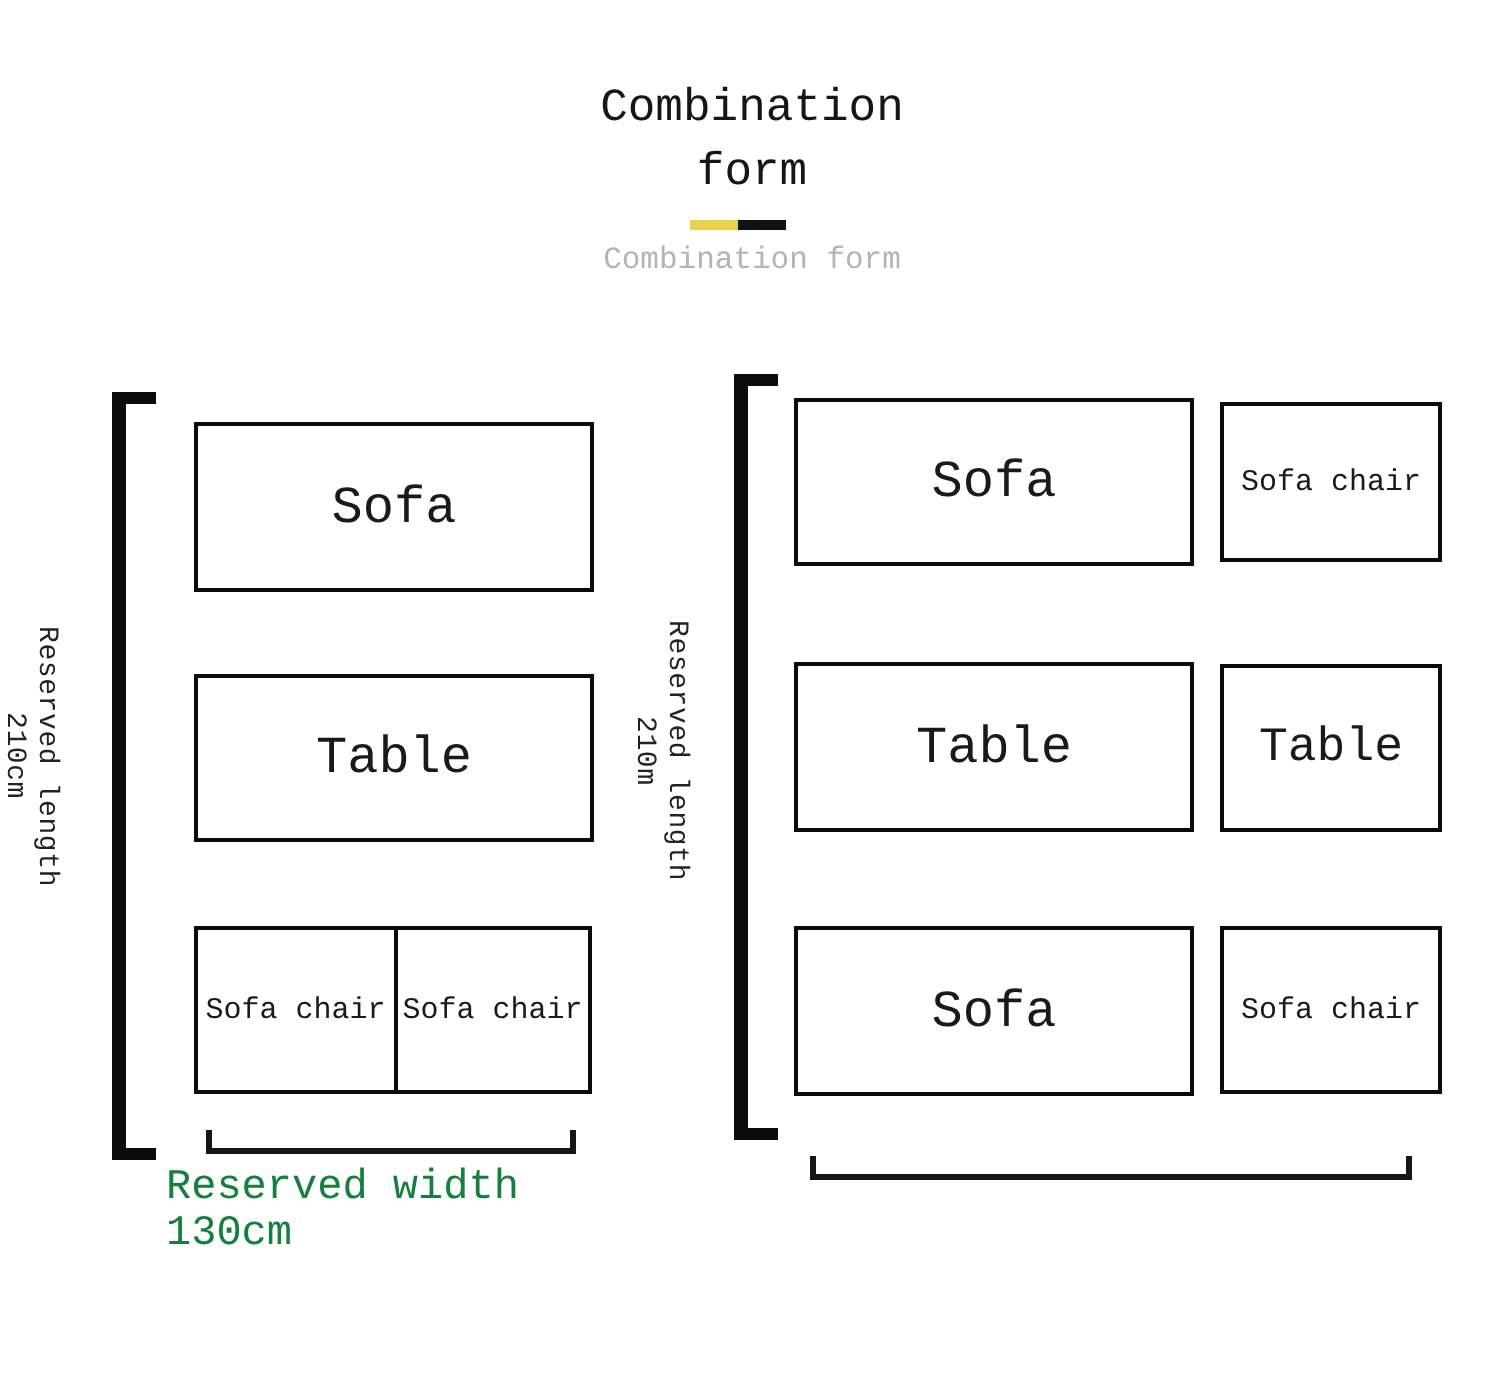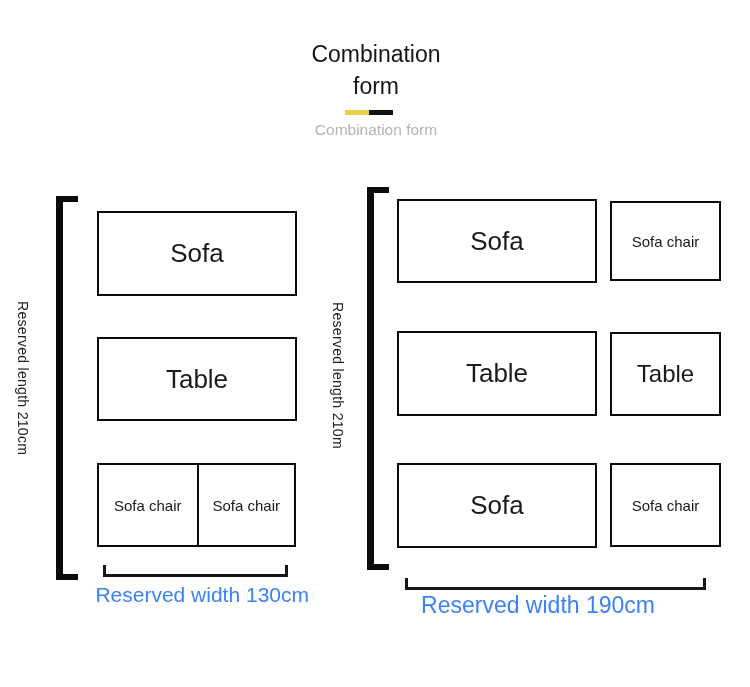--- a/index.html
+++ b/index.html
@@ -2,21 +2,21 @@
 <html><head>
 <meta charset="utf-8">
 <style>
   * { margin: 0; padding: 0; box-sizing: border-box; }
   html, body { background: #ffffff; }
   .page {
     position: relative;
     width: 750px;
     height: 687px;
     background: #ffffff;
-    font-family: Liberation Sans, sans-serif;
+    font-family: Liberation Mono, monospace;
     color: #161616;
     overflow: hidden;
   }
 
   
   .title {
     position: absolute;
     top: 38px;
     left: 291px;
     width: 170px;
@@ -89,22 +89,22 @@
     text-orientation: mixed;
     text-align: center;
     font-size: 14px;
     color: #222222;
     width: 18px;
     height: 170px;
     letter-spacing: 0.3px;
   }
   .wlabel {
     position: absolute;
-    text-align: right;
-    color: #3b82f6;
+    text-align: left;
+    color: #15803d;
   }
   .wlabel-left  { top: 583px; left: 83px;  width: 226px; font-size: 21px; }
   .wlabel-right { top: 592px; left: 400px; width: 255px; font-size: 23px; }
 </style>
 </head>
 <body>
 
 <div class="page">
 
   <div class="title">Combination form</div>
@@ -135,15 +135,14 @@
   <div class="box fs-lg" style="left:397px; top:199px; width:200px; height:84px;">Sofa</div>
   <div class="box fs-sm" style="left:610px; top:201px; width:111px; height:80px;">Sofa chair</div>
 
   <div class="box fs-lg" style="left:397px; top:331px; width:200px; height:85px;">Table</div>
   <div class="box fs-md" style="left:610px; top:332px; width:111px; height:84px;">Table</div>
 
   <div class="box fs-lg" style="left:397px; top:463px; width:200px; height:85px;">Sofa</div>
   <div class="box fs-sm" style="left:610px; top:463px; width:111px; height:84px;">Sofa chair</div>
 
   <div class="hbracket" style="left:405px; top:578px; width:301px;"></div>
-  <div class="wlabel wlabel-right">Reserved width 190cm</div>
 
 </div>
 
 </body></html>

